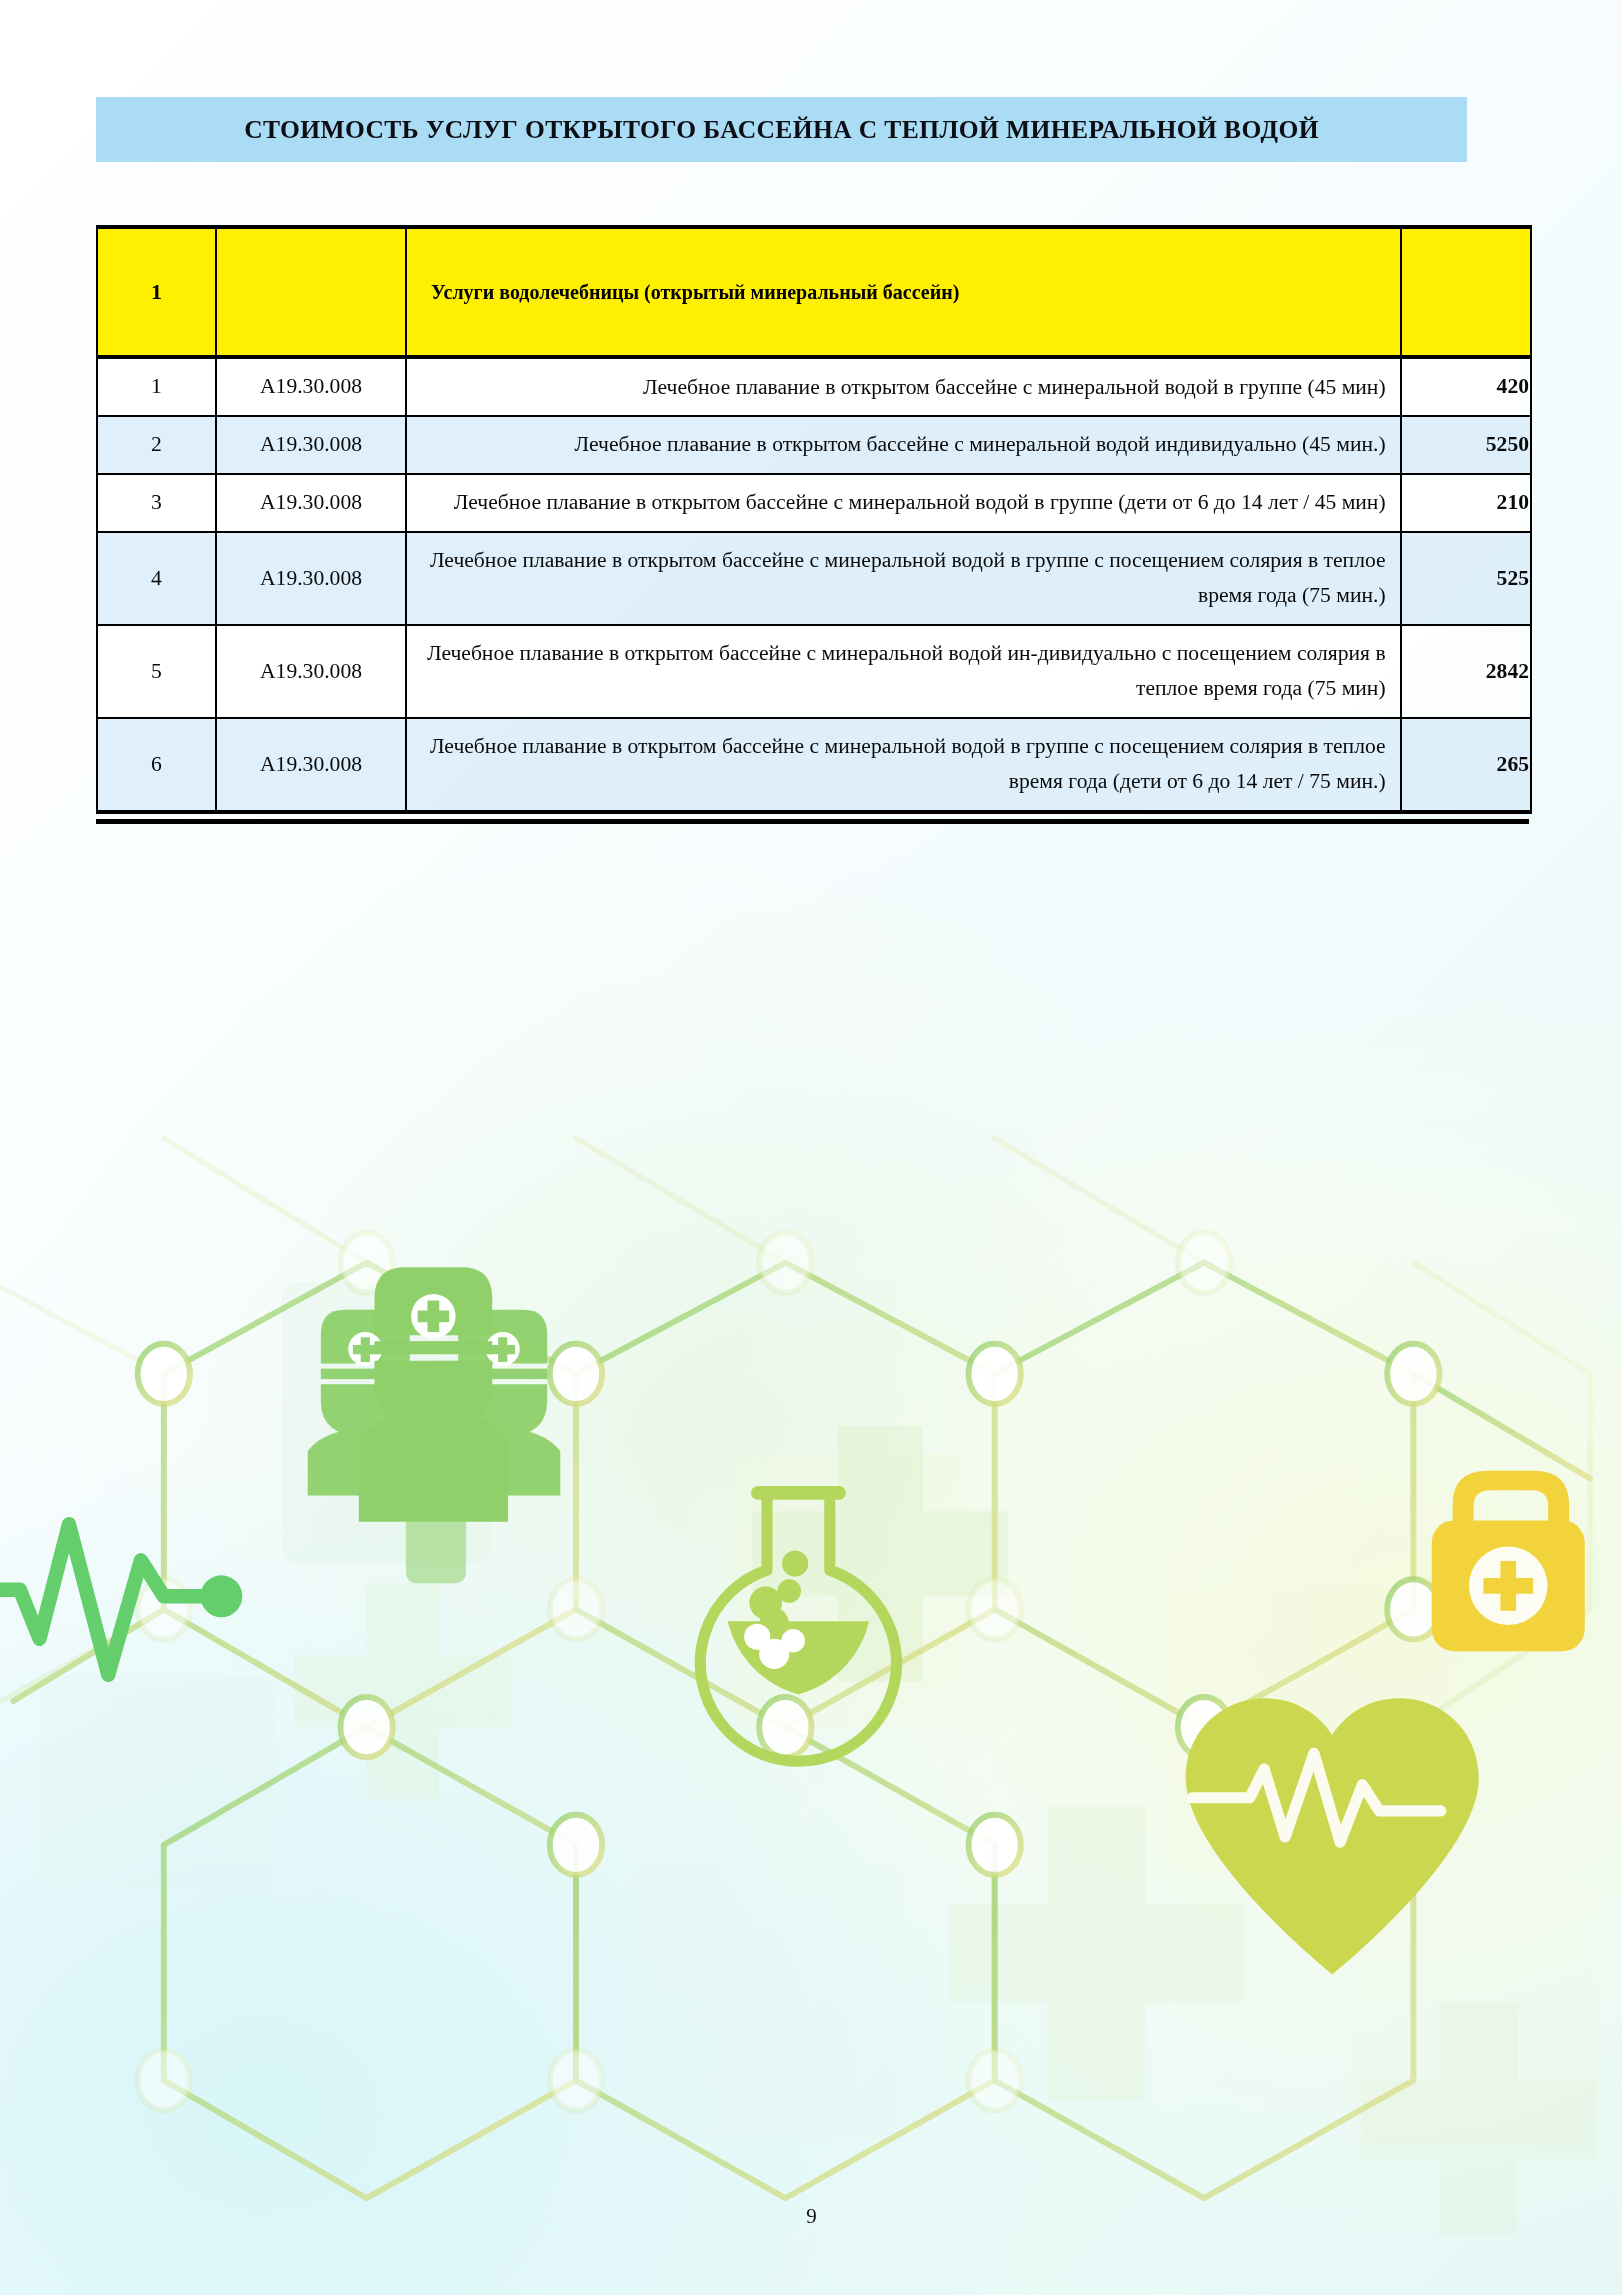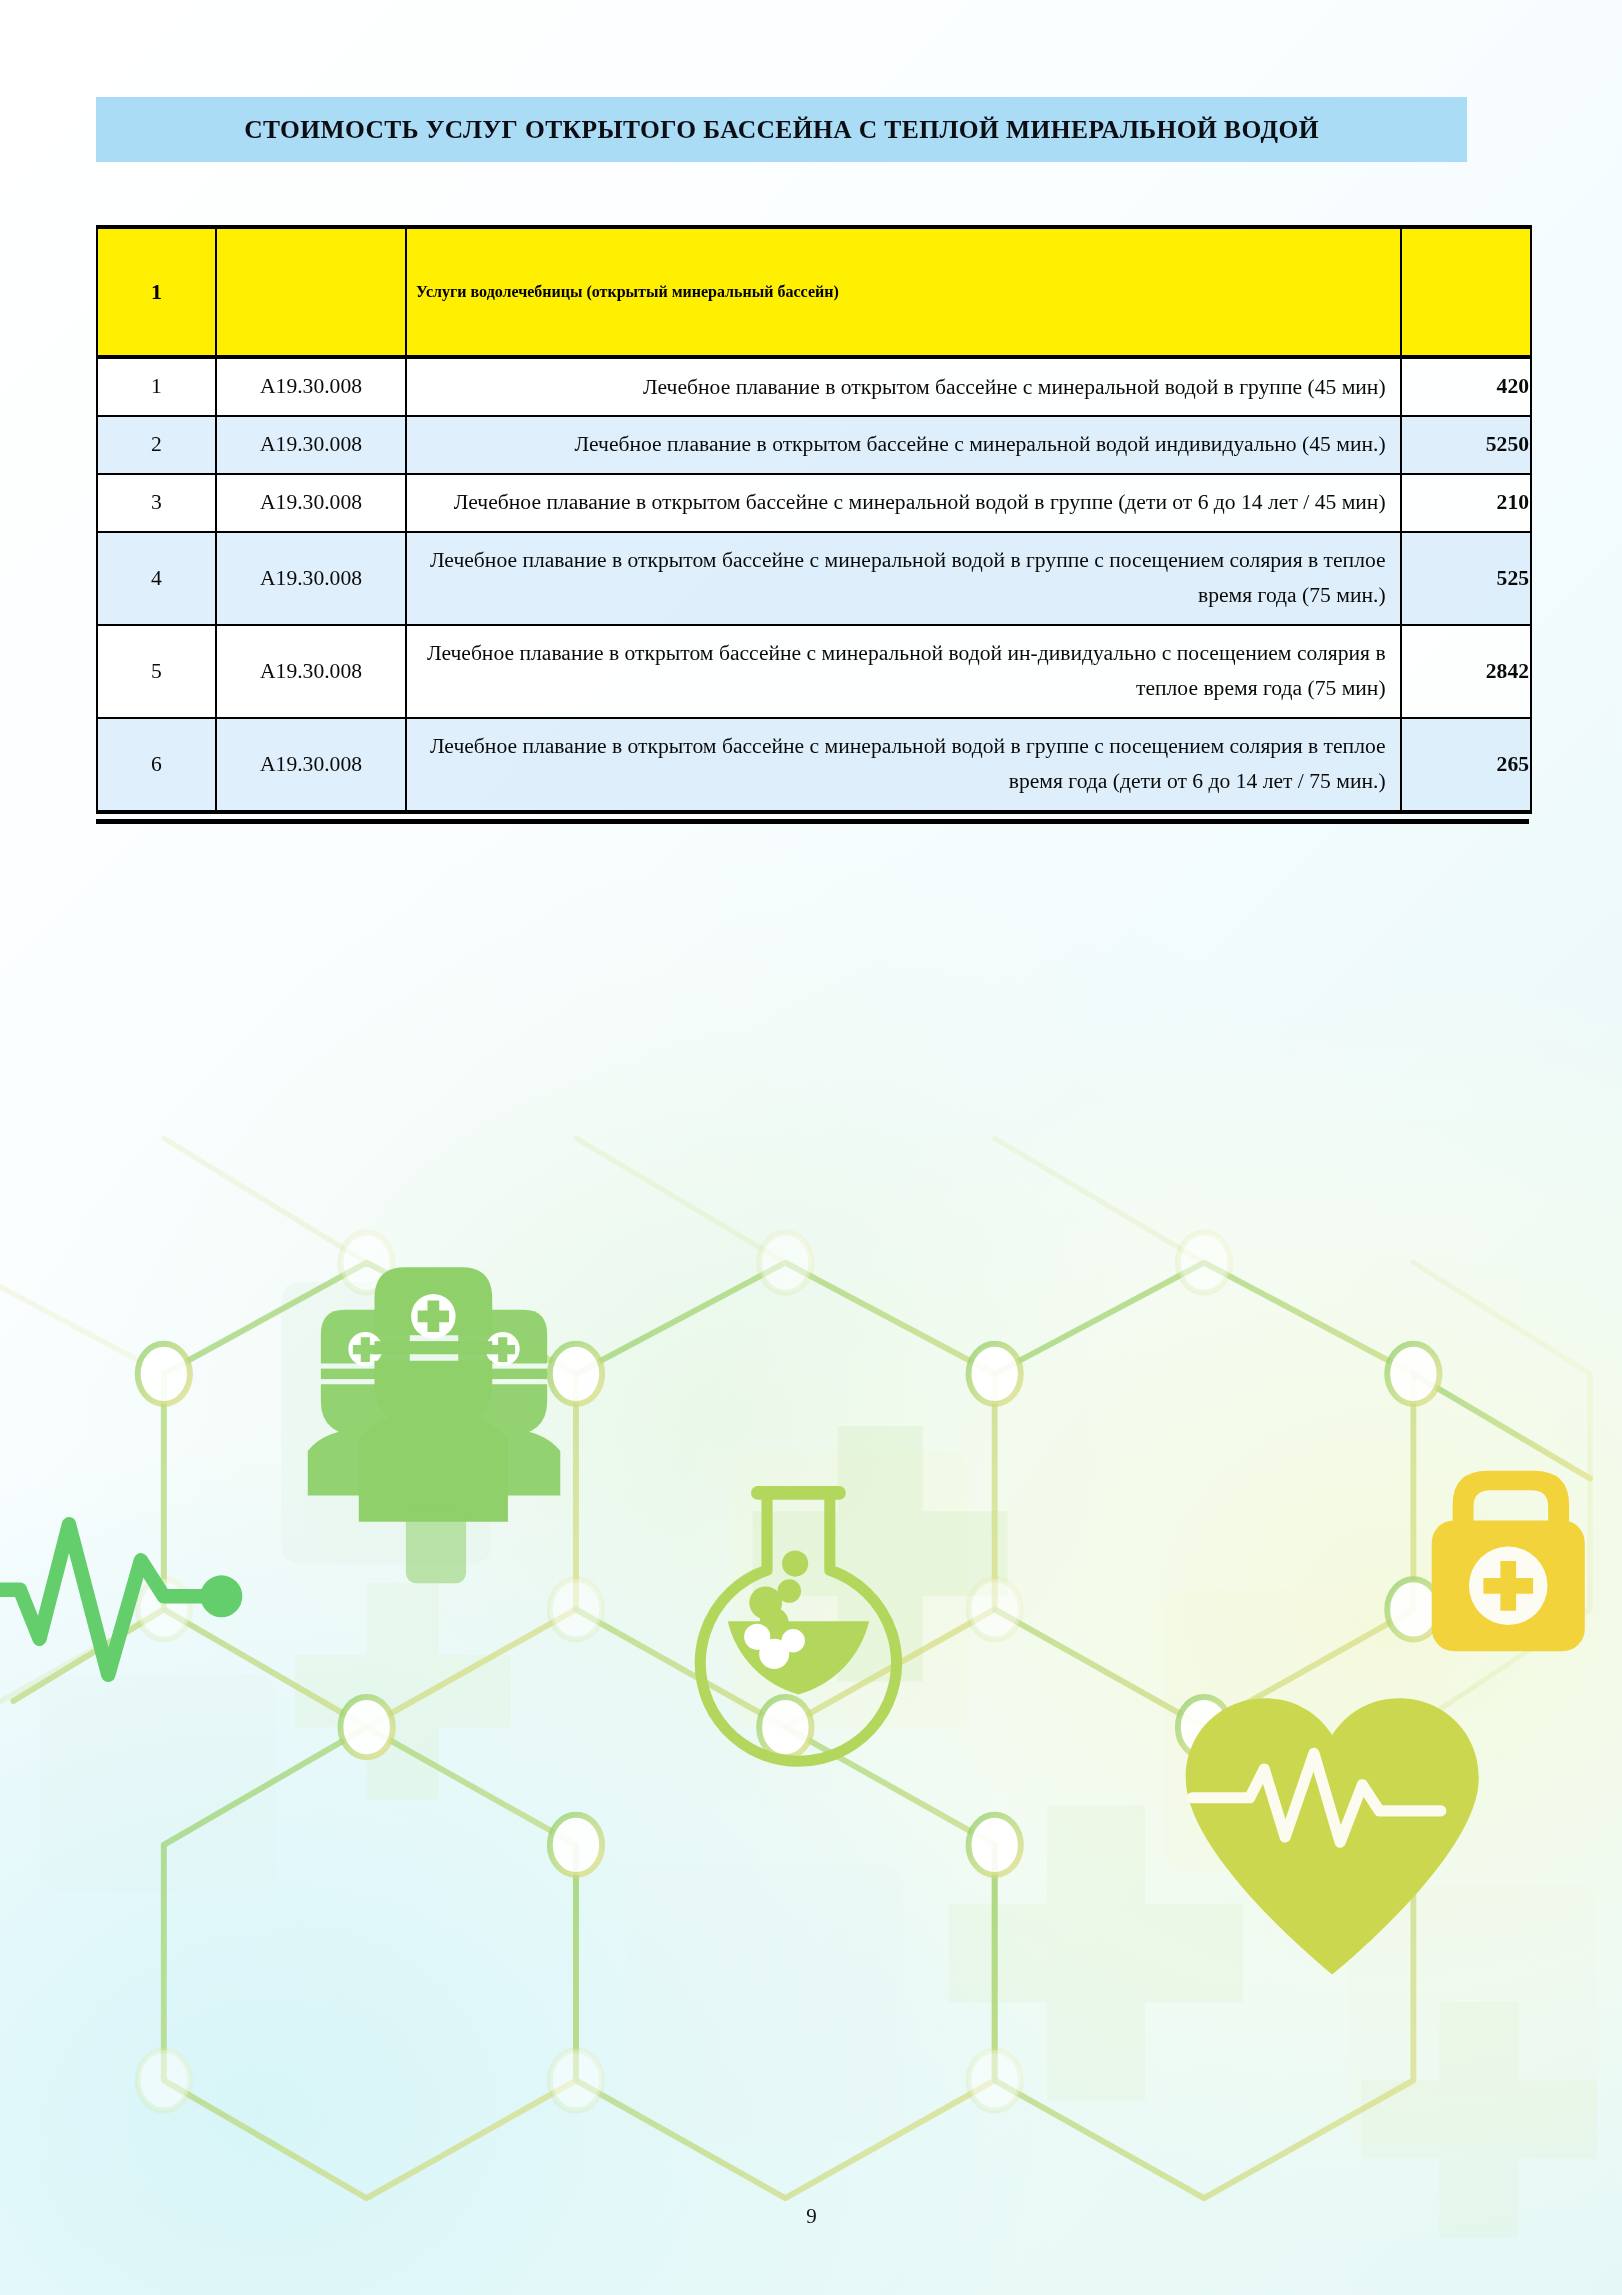--- a/index.html
+++ b/index.html
@@ -82,22 +82,22 @@
     height: 124px;
     vertical-align: middle;
   }
   #price-table tr.header-row td.h-num {
     text-align: center;
     font-size: 22px;
     font-weight: bold;
     color: #000;
   }
   #price-table tr.header-row td.h-name {
-    padding-left: 9px;
-    font-size: 16px;
+    padding-left: 24px;
+    font-size: 20px;
     font-weight: bold;
     color: #000;
   }
 
   #price-table tr.data-row td {
     border-left: 2px solid #000000;
     border-right: 2px solid #000000;
     border-top: 2px solid #000000;
     border-bottom: 2px solid #000000;
     vertical-align: middle;

